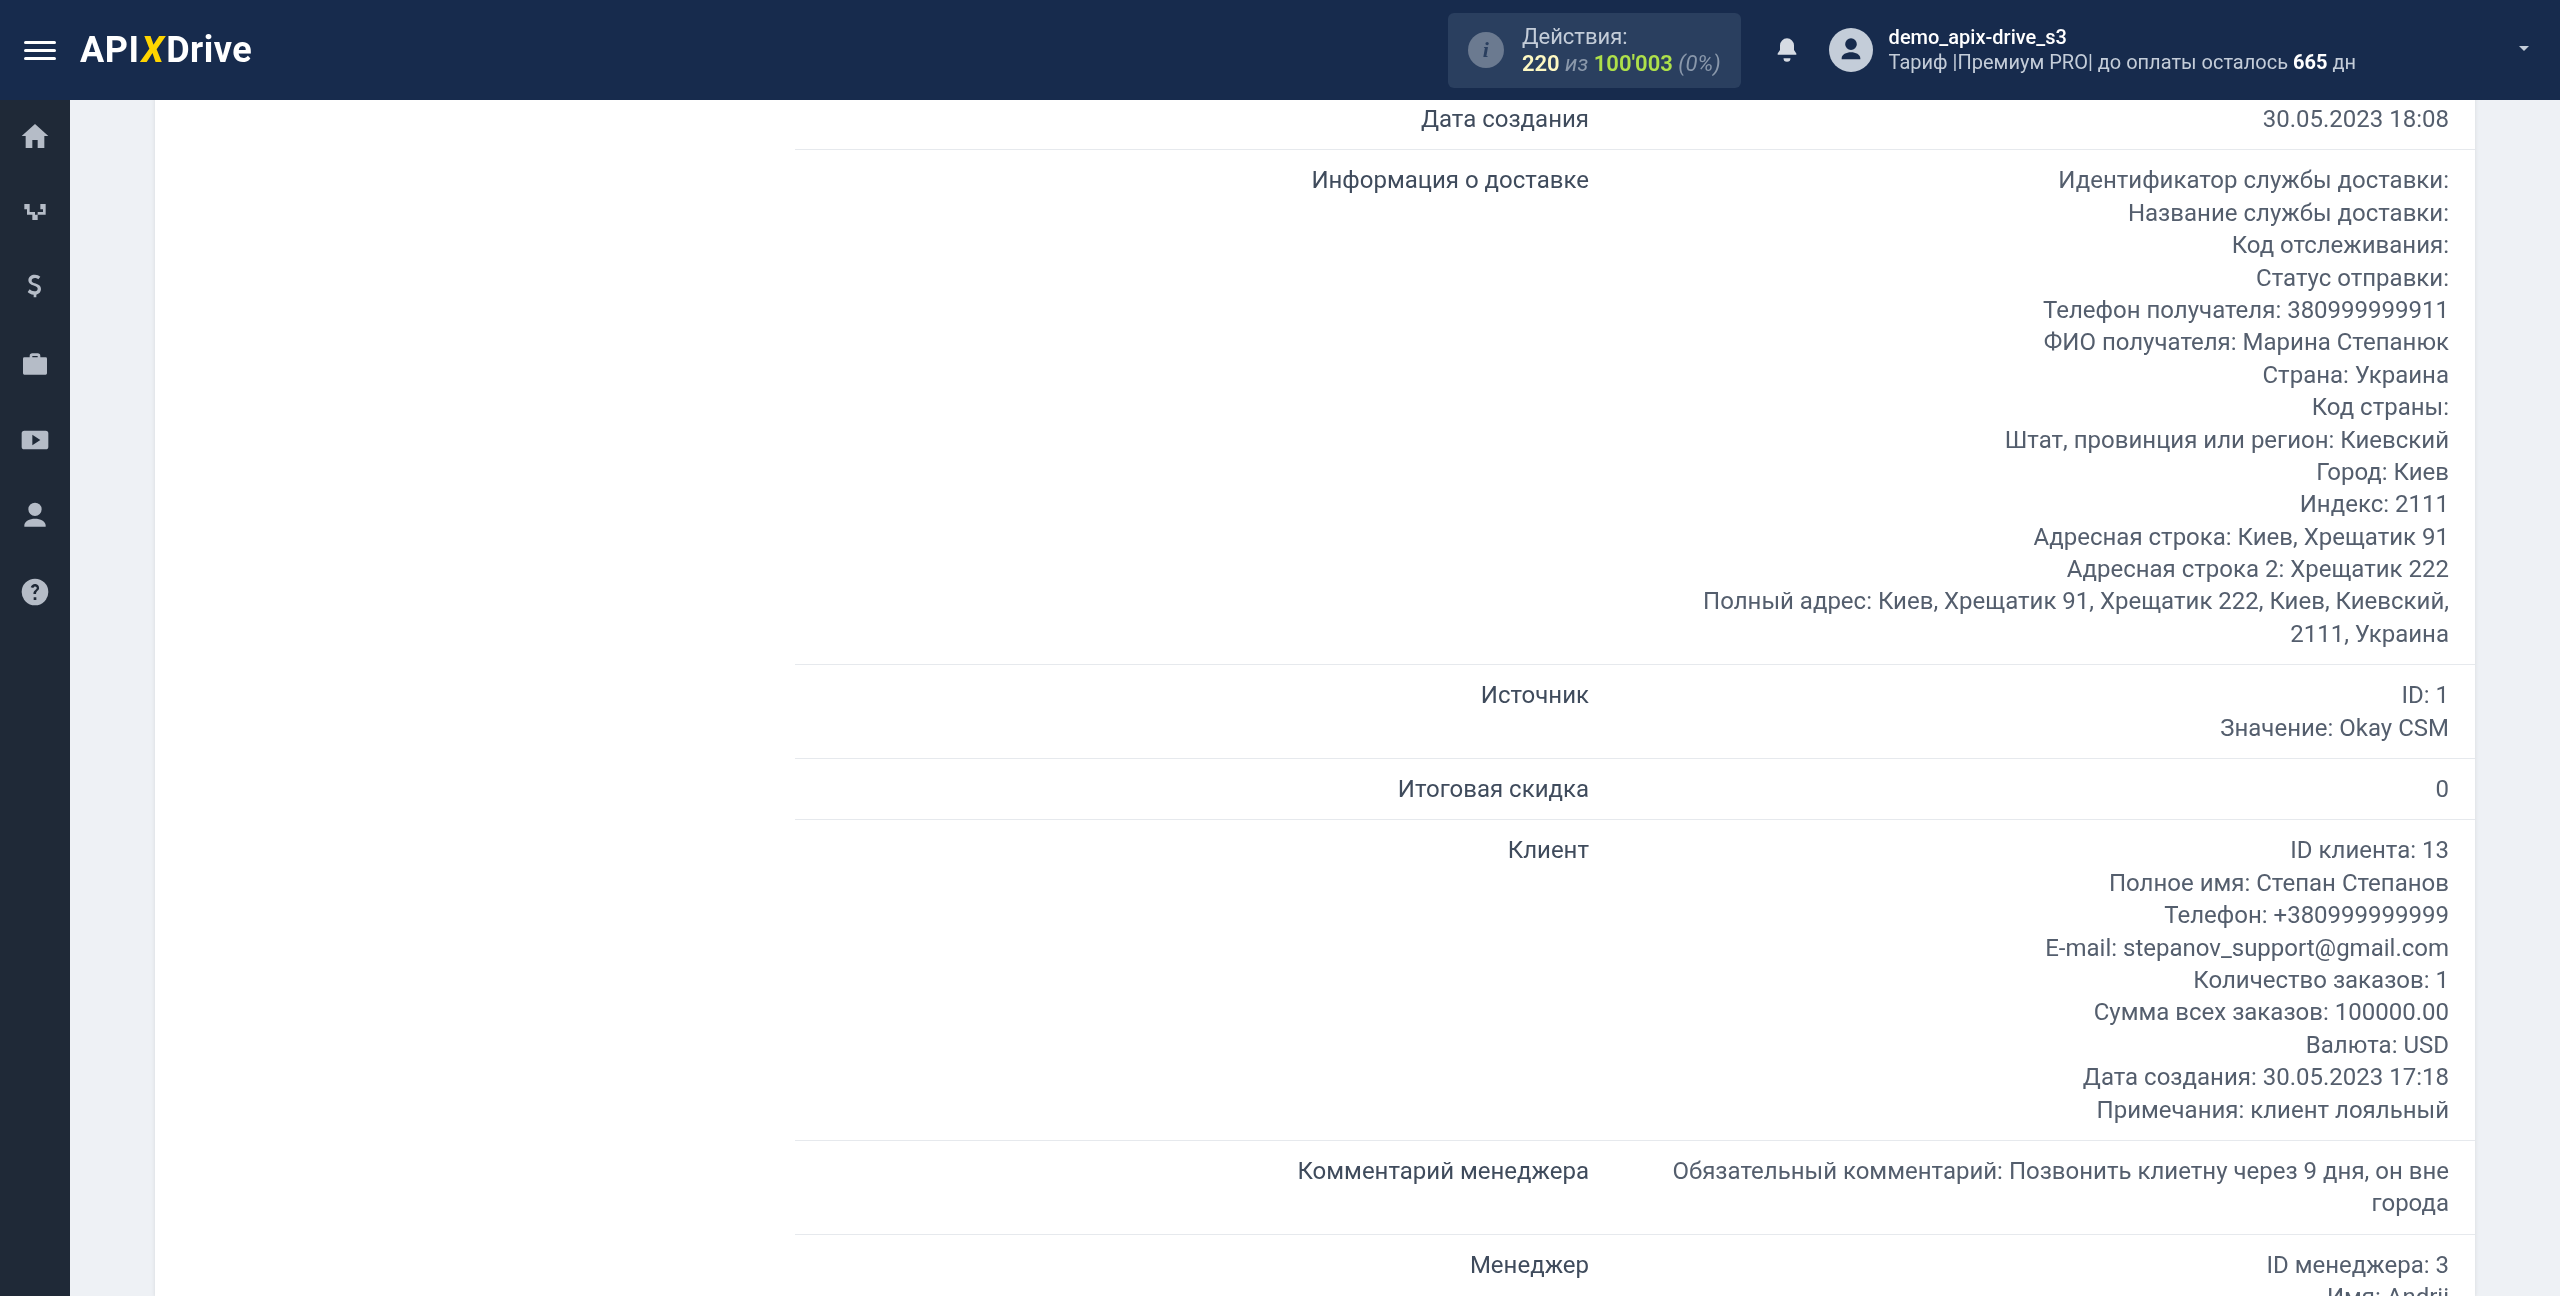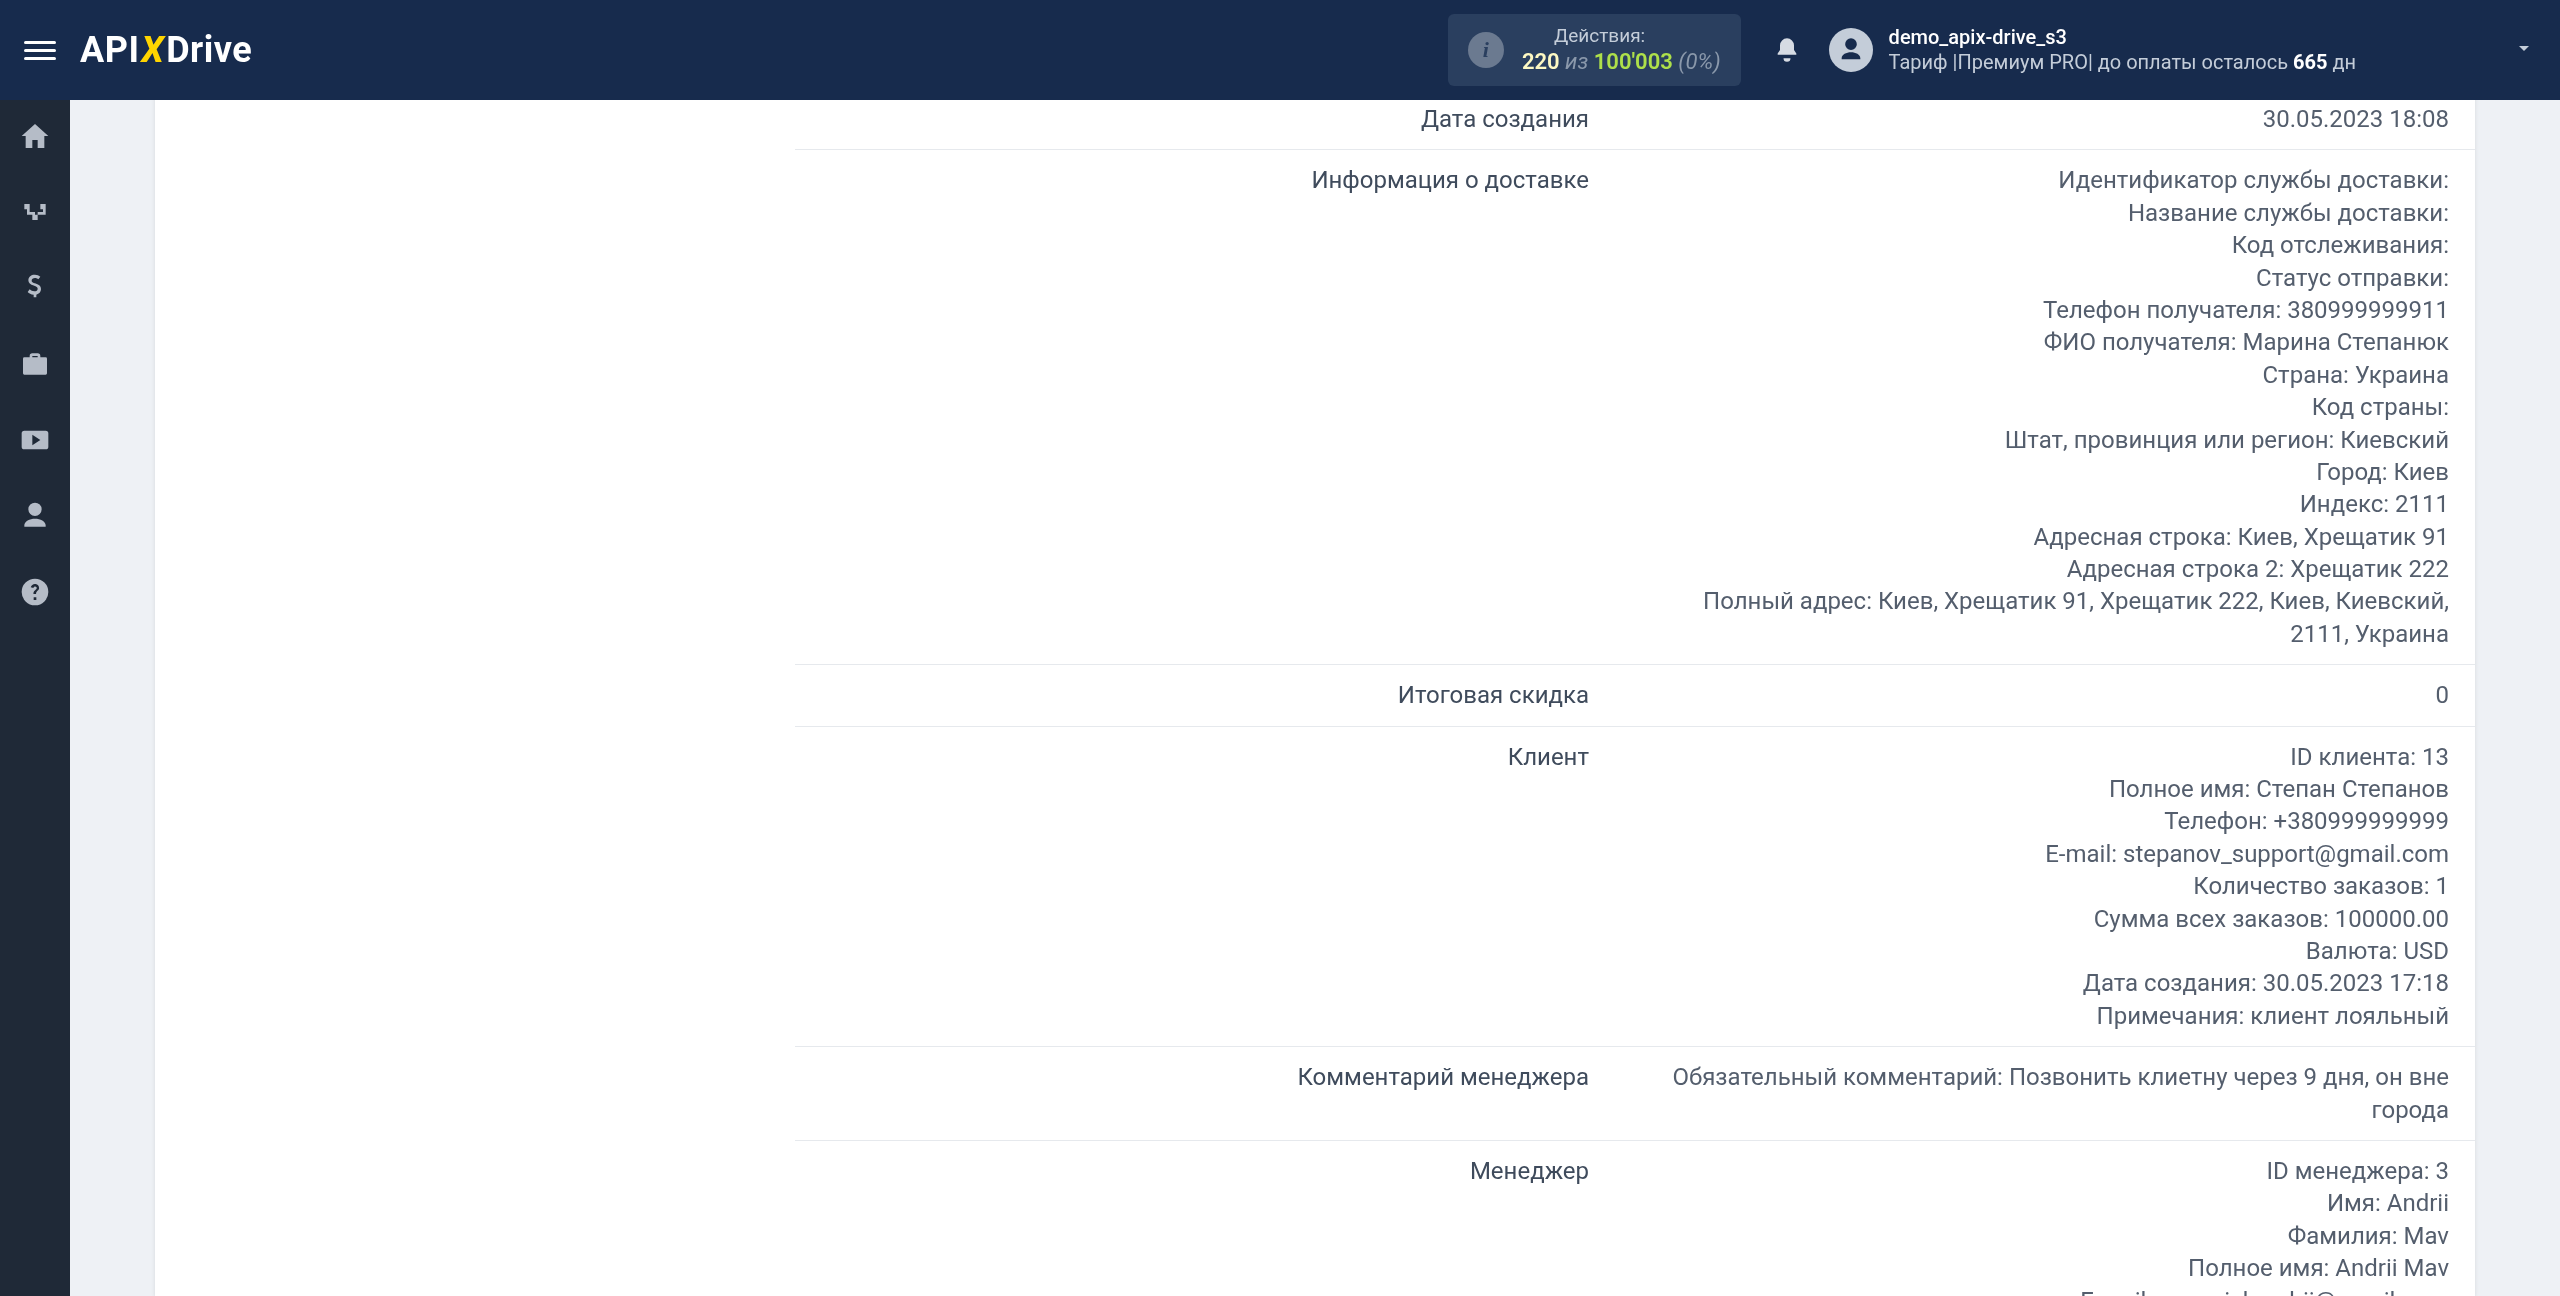--- a/index.html
+++ b/index.html
@@ -72,21 +72,21 @@
   color: #2a3f5f;
   display: flex;
   align-items: center;
   justify-content: center;
   font-weight: 800;
   font-size: 22px;
   font-style: italic;
   font-family: Georgia, serif;
 }
 .actions-text { line-height: 1.25; }
-.actions-label { color: #c4cdd9; font-size: 19px; margin-left: 32px; }
+.actions-label { color: #c4cdd9; font-size: 22px; }
 .actions-values { font-size: 22px; }
 .actions-values .cur { color: #fef9c3; font-weight: 600; }
 .actions-values .of { color: #8a98ab; font-style: italic; }
 .actions-values .max { color: #aee04a; font-weight: 600; }
 .actions-values .pct { color: #8a98ab; font-style: italic; }
 
 .bell-icon {
   width: 28px; height: 28px;
   cursor: pointer;
   margin-right: 28px;
@@ -292,20 +292,25 @@
 Страна: Украина
 Код страны:
 Штат, провинция или регион: Киевский
 Город: Киев
 Индекс: 2111
 Адресная строка: Киев, Хрещатик 91
 Адресная строка 2: Хрещатик 222
 Полный адрес: Киев, Хрещатик 91, Хрещатик 222, Киев, Киевский, 2111, Украина</td>
             </tr>
             <tr>
+              <td class="label">Источник</td>
+              <td class="value">ID: 1
+Значение: Okay CSM</td>
+            </tr>
+            <tr>
               <td class="label">Итоговая скидка</td>
               <td class="value">0</td>
             </tr>
             <tr>
               <td class="label">Клиент</td>
               <td class="value">ID клиента: 13
 Полное имя: Степан Степанов
 Телефон: +380999999999
 E-mail: stepanov_support@gmail.com
 Количество заказов: 1

